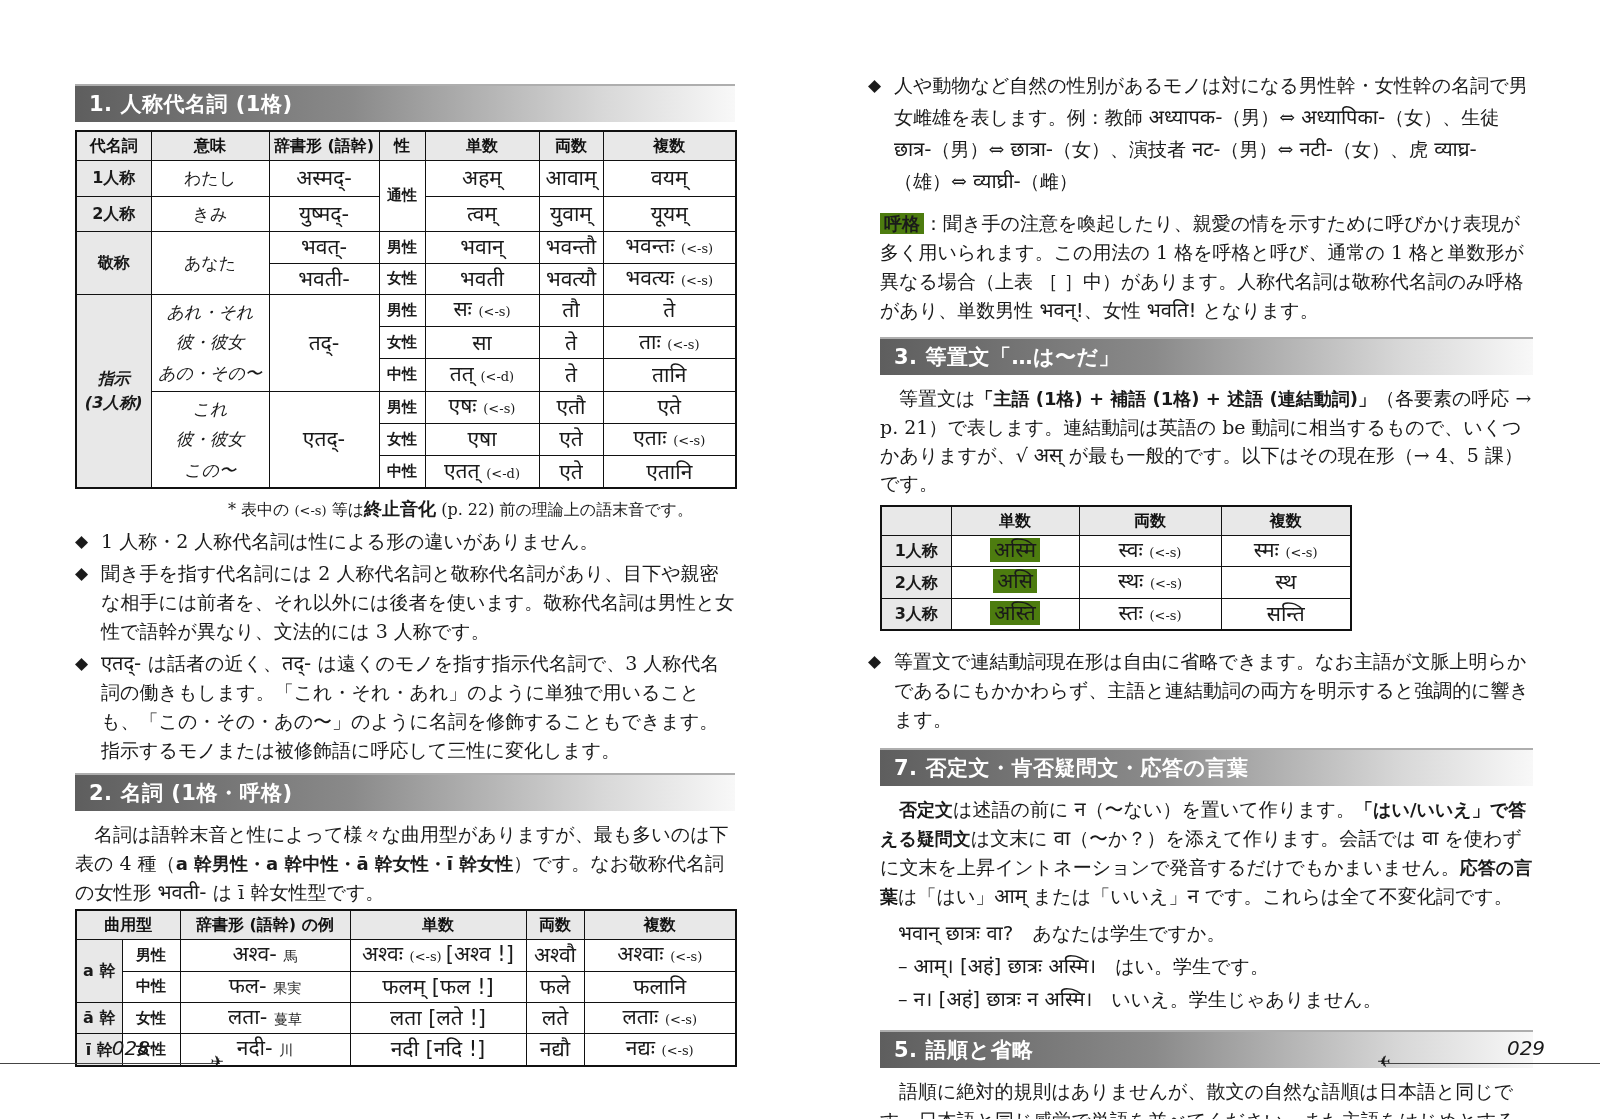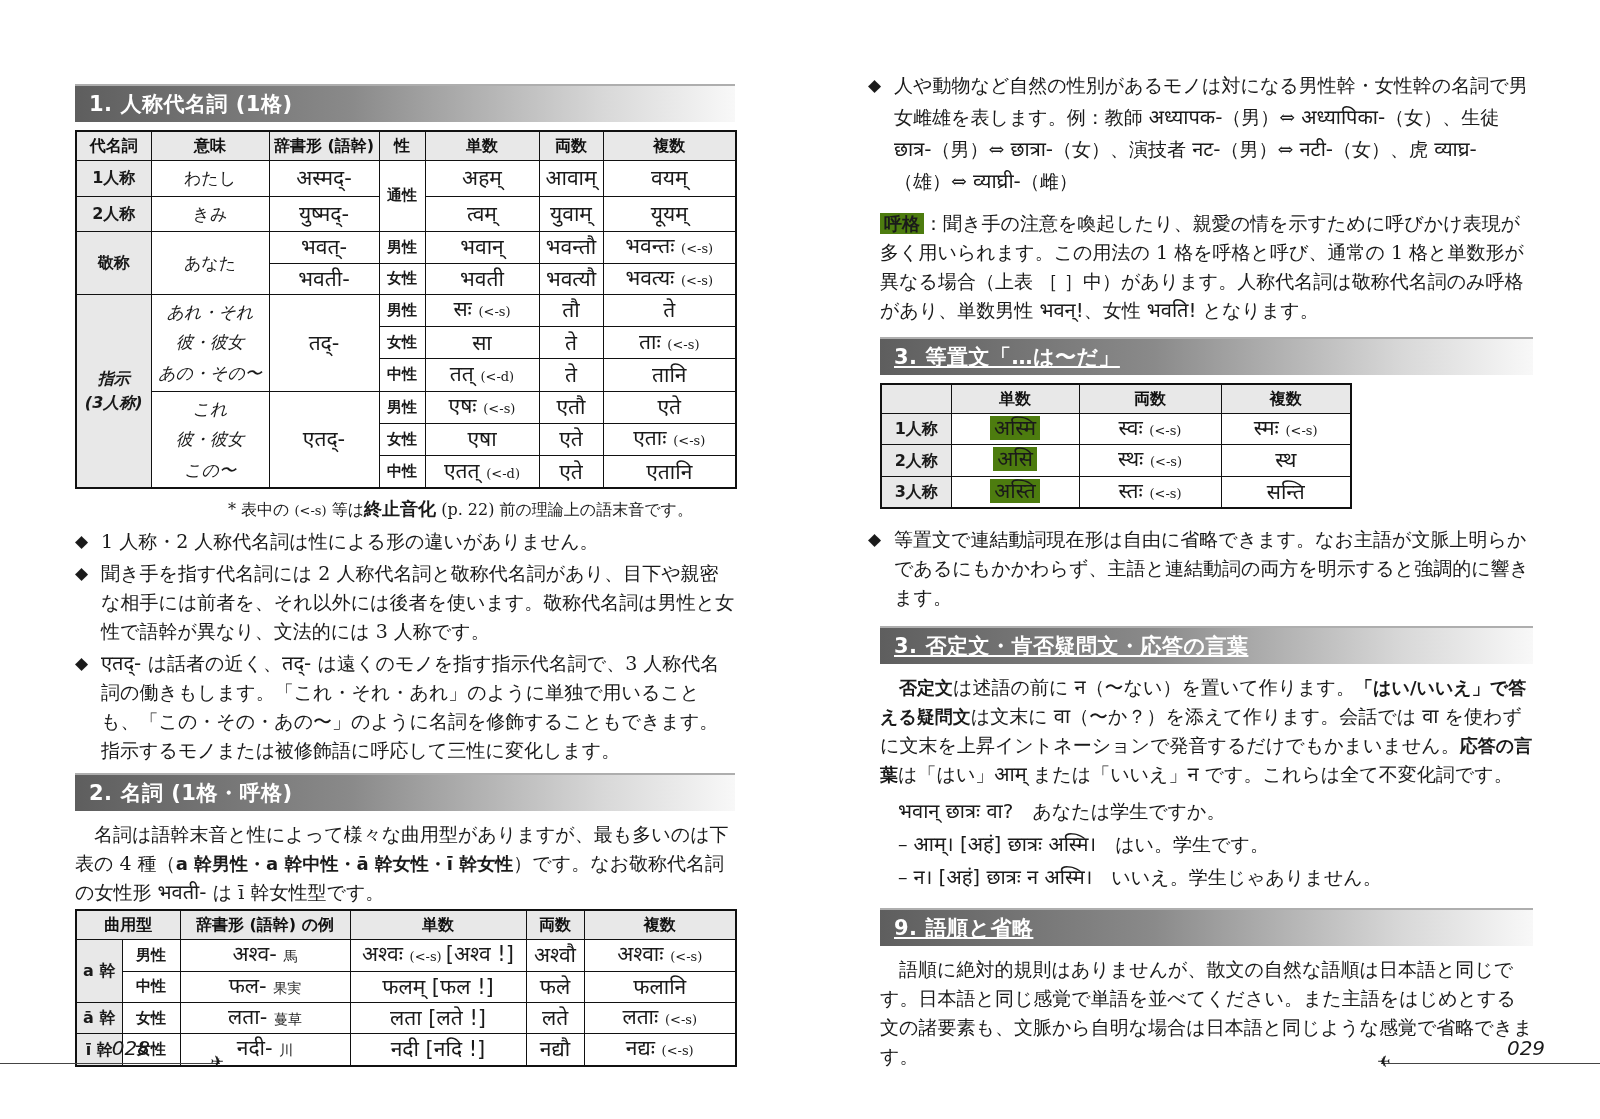--- a/index.html
+++ b/index.html
@@ -14,21 +14,21 @@
   #page-right{left:868px;top:66px;width:665px;}
 
   .sec{
     background:linear-gradient(90deg,#5e5e5e 0%,#8a8a8a 42%,#d8d8d8 80%,#f8f8f8 100%);
     border-top:2px solid #aeaeae;
     color:#ffffff;
     font-family:"DejaVu Sans", sans-serif;
     font-weight:bold;font-size:21px;line-height:34px;
     padding:1px 0 1px 14px;letter-spacing:0.5px;
   }
-  #page-right .sec{margin-left:12px;text-decoration:underline;}
+  #page-right .sec{margin-left:12px;}
 
   table.grid{border-collapse:collapse;table-layout:fixed;border:2px solid #111;}
   table.grid th,table.grid td{border:1px solid #111;text-align:center;vertical-align:middle;padding:2px 3px;}
   table.grid th{
     background:#e8e8e8;font-family:"DejaVu Sans", sans-serif;
     font-size:16px;font-weight:bold;line-height:24px;color:#111;
   }
   td.lb{background:#e8e8e8;font-family:"DejaVu Sans", sans-serif;font-weight:bold;font-size:16px;line-height:1.5;}
   td.g{font-family:"DejaVu Sans", sans-serif;font-weight:bold;font-size:15px;}
   td.jp{font-size:17px;line-height:1.8;}
@@ -252,20 +252,21 @@
 
   <div class="bullet" style="line-height:32px;">
     <span class="dia">◆</span>
     <span><span>人や動物など自然の性別があるモノは対になる男性幹・女性幹の名詞で男女雌雄を表します。例：教師 </span><span class="dev">अध्यापक-</span><span>（男）⇔ </span><span class="dev">अध्यापिका-</span><span>（女）、生徒 </span><span class="dev">छात्र-</span><span>（男）⇔ </span><span class="dev">छात्रा-</span><span>（女）、演技者 </span><span class="dev">नट-</span><span>（男）⇔ </span><span class="dev">नटी-</span><span>（女）、虎 </span><span class="dev">व्याघ्र-</span><span>（雄）⇔ </span><span class="dev">व्याघ्री-</span><span>（雌）</span></span>
   </div>
 
   <p class="para mt12"><span class="b hl">呼格</span><span>：聞き手の注意を喚起したり、親愛の情を示すために呼びかけ表現が多く用いられます。この用法の 1 格を呼格と呼び、通常の 1 格と単数形が異なる場合（上表 ［ ］中）があります。人称代名詞は敬称代名詞のみ呼格があり、単数男性 </span><span class="dev">भवन्!</span><span>、女性 </span><span class="dev">भवति!</span><span> となります。</span></p>
 
   <div class="sec mt12">3. 等置文「…は〜だ」</div>
 
+  <p class="para" style="line-height:28px;"><span>　等置文は</span><span class="b">「主語 (1格) + 補語 (1格) + 述語 (連結動詞)」</span><span>（各要素の呼応 → p. 21）で表します。連結動詞は英語の be 動詞に相当するもので、いくつかありますが、√ </span><span class="dev">अस्</span><span> が最も一般的です。以下はその現在形（→ 4、5 課）です。</span></p>
 
   <table class="grid" id="t3" style="width:470px;">
     <colgroup>
       <col style="width:70px">
         <col style="width:128px">
         <col style="width:142px">
         <col style="width:130px">
     </colgroup>
     <tbody>
         <tr>
@@ -293,29 +294,29 @@
       <td class="dev">सन्ति</td>
     </tr>
   </tbody>
     </table>
 
   <div class="bullet mt16">
     <span class="dia">◆</span>
     <span><span>等置文で連結動詞現在形は自由に省略できます。なお主語が文脈上明らかであるにもかかわらず、主語と連結動詞の両方を明示すると強調的に響きます。</span></span>
   </div>
 
-  <div class="sec mt14">3. 否定文・肯否疑問文・応答の言葉</div>
+  <div class="sec mt14">7. 否定文・肯否疑問文・応答の言葉</div>
 
   <p class="para"><span>　</span><span class="b">否定文</span><span>は述語の前に </span><span class="dev">न</span><span>（〜ない）を置いて作ります。</span><span class="b">「はい/いいえ」で答える疑問文</span><span>は文末に </span><span class="dev">वा</span><span>（〜か？）を添えて作ります。会話では </span><span class="dev">वा</span><span> を使わずに文末を上昇イントネーションで発音するだけでもかまいません。</span><span class="b">応答の言葉</span><span>は「はい」</span><span class="dev">आम्</span><span> または「いいえ」</span><span class="dev">न</span><span> です。これらは全て不変化詞です。</span></p>
 
   <p class="ex mt6"><span class="dev">भवान् छात्रः वा?</span><span>　あなたは学生ですか。</span></p>
   <p class="ex"><span>– </span><span class="dev">आम्। [अहं] छात्रः अस्मि।</span><span>　はい。学生です。</span></p>
   <p class="ex"><span>– </span><span class="dev">न। [अहं] छात्रः न अस्मि।</span><span>　いいえ。学生じゃありません。</span></p>
 
-  <div class="sec mt14">9. 語順と省略</div>
+  <div class="sec mt14">5. 語順と省略</div>
 
   <p class="para"><span>　語順に絶対的規則はありませんが、散文の自然な語順は日本語と同じです。日本語と同じ感覚で単語を並べてください。また主語をはじめとする文の諸要素も、文脈から自明な場合は日本語と同じような感覚で省略できます。</span></p>
 </div>
 
 <div class="footer" id="footer-left">
   <div class="pagenum">028</div>
   <div class="rule">
     <span class="plane">✈</span>
   </div>
 </div>

